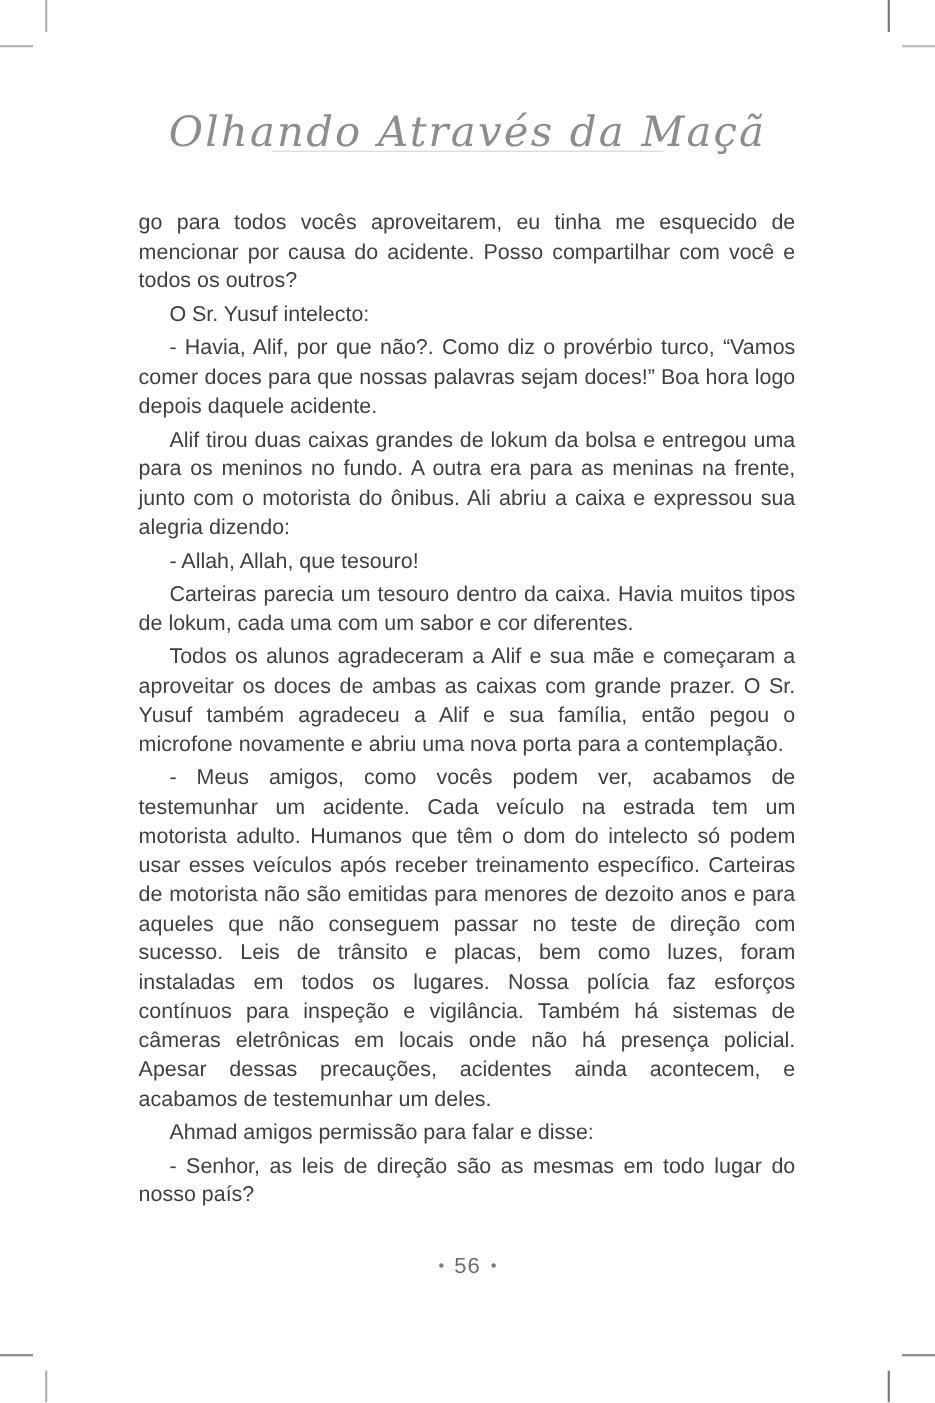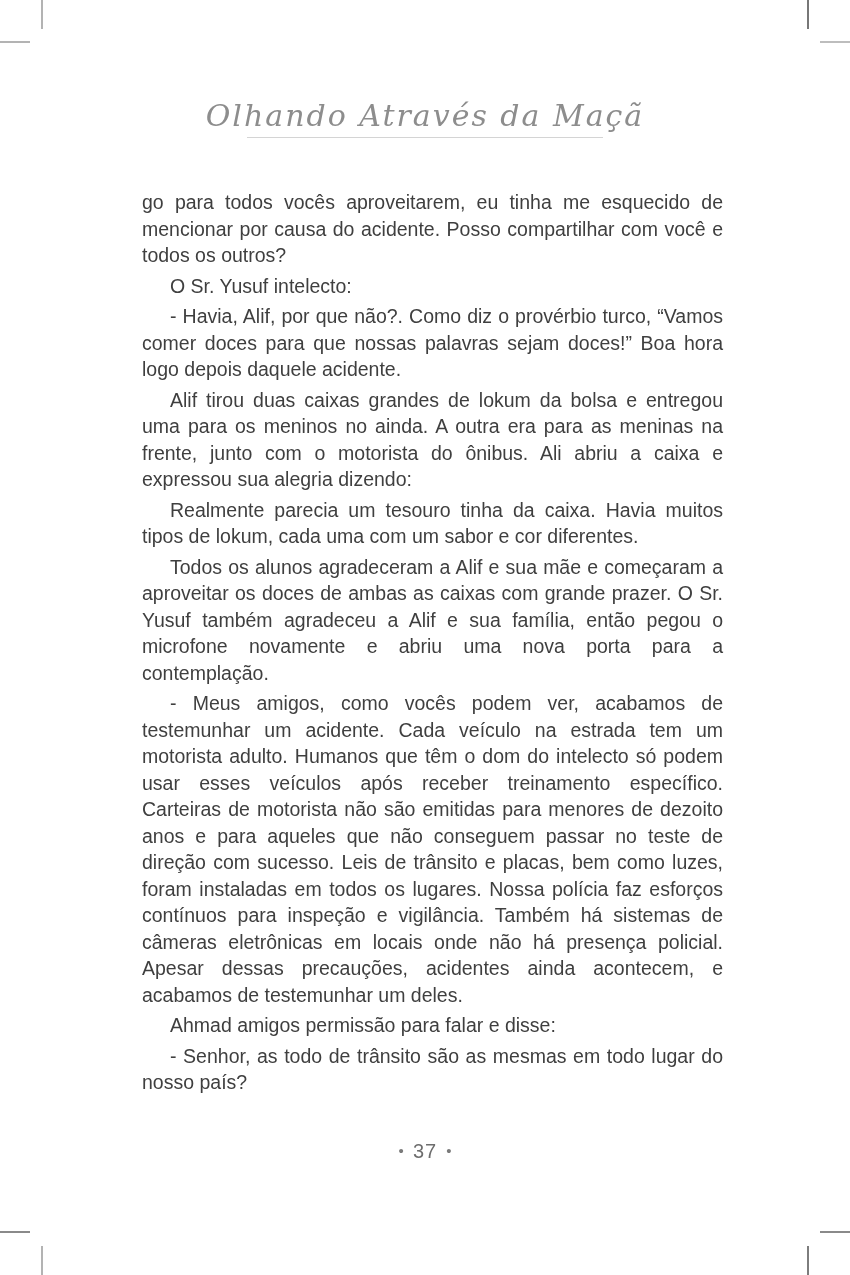--- a/index.html
+++ b/index.html
@@ -35,21 +35,21 @@
   
   .running-head {
     position: absolute;
     top: 98px;
     left: 0;
     width: 100%;
     text-align: center;
     font-family: "DejaVu Serif", serif;
     font-style: italic;
     font-weight: normal;
-    font-size: 30px;
+    font-size: 38px;
     letter-spacing: 2px;
     color: #8d8d8d;
   }
   .head-rule {
     position: absolute;
     top: 137px;
     left: 247px;
     width: 356px;
     height: 1px;
     background: #d4d4d4;
@@ -62,21 +62,21 @@
     top: 189px;
     width: 597px;
     color: #3f3f3f;
     font-size: 19.5px;
     line-height: 26.5px;
     text-align: justify;
     hyphens: auto;
     -webkit-hyphens: auto;
   }
   .text-block p {
-    margin: 0 0 4px 16px;
+    margin: 0 0 4px 0;
     text-indent: 28px;
   }
   .text-block p.no-indent {
     text-indent: 0;
   }
 
   
   .folio {
     position: absolute;
     top: 1140px;
@@ -110,25 +110,26 @@
   <div class="crop h br-h"></div>
   <div class="crop v br-v"></div>
 
   <div class="running-head">Olhando Através da Maçã</div>
   <div class="head-rule"></div>
 
   <div class="text-block">
     <p class="no-indent">go para todos vocês aproveitarem, eu tinha me esquecido de mencionar por causa do acidente. Posso compartilhar com você e todos os outros?</p>
     <p>O Sr. Yusuf intelecto:</p>
     <p>- Havia, Alif, por que não?. Como diz o provérbio turco, “Vamos comer doces para que nossas palavras sejam doces!” Boa hora logo depois daquele acidente.</p>
-    <p>Alif tirou duas caixas grandes de lokum da bolsa e entregou uma para os meninos no ainda. A outra era para as meninas na frente, junto com o motorista do ônibus. Ali abriu a caixa e expressou sua alegria dizendo:</p>
-    <p>Realmente parecia um tesouro tinha da caixa. Havia muitos tipos de lokum, cada uma com um sabor e cor diferentes.</p>
+    <p>Alif tirou duas caixas grandes de lokum da bolsa e entregou uma para os meninos no fundo. A outra era para as meninas na frente, junto com o motorista do ônibus. Ali abriu a caixa e expressou sua alegria dizendo:</p>
+    <p>- Allah, Allah, que tesouro!</p>
+    <p>Carteiras parecia um tesouro dentro da caixa. Havia muitos tipos de lokum, cada uma com um sabor e cor diferentes.</p>
     <p>Todos os alunos agradeceram a Alif e sua mãe e começaram a aproveitar os doces de ambas as caixas com grande prazer. O Sr. Yusuf também agradeceu a Alif e sua família, então pegou o microfone novamente e abriu uma nova porta para a contemplação.</p>
     <p>- Meus amigos, como vocês podem ver, acabamos de testemunhar um acidente. Cada veículo na estrada tem um motorista adulto. Humanos que têm o dom do intelecto só podem usar esses veículos após receber treinamento específico. Carteiras de motorista não são emitidas para menores de dezoito anos e para aqueles que não conseguem passar no teste de direção com sucesso. Leis de trânsito e placas, bem como luzes, foram instaladas em todos os lugares. Nossa polícia faz esforços contínuos para inspeção e vigilância. Também há sistemas de câmeras eletrônicas em locais onde não há presença policial. Apesar dessas precauções, acidentes ainda acontecem, e acabamos de testemunhar um deles.</p>
     <p>Ahmad amigos permissão para falar e disse:</p>
-    <p>- Senhor, as todo de trânsito são as mesmas em todo lugar do nosso país?</p>
+    <p>- Senhor, as leis de direção são as mesmas em todo lugar do nosso país?</p>
   </div>
 
   <div class="folio">
-    <span class="dot">•</span><span class="num">37</span><span class="dot">•</span>
+    <span class="dot">•</span><span class="num">56</span><span class="dot">•</span>
   </div>
 
 </div>
 
 </body></html>

